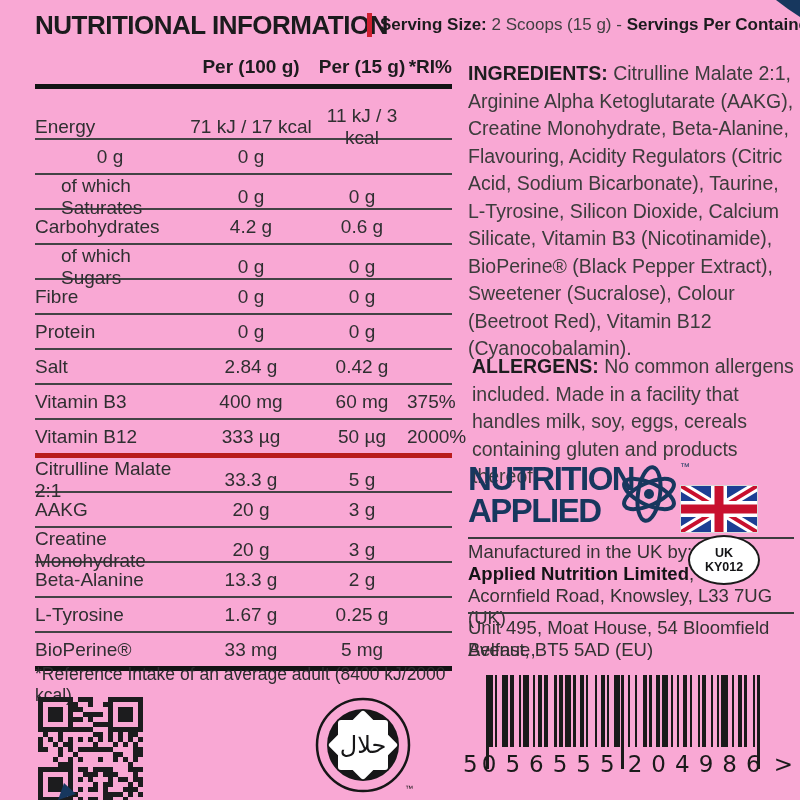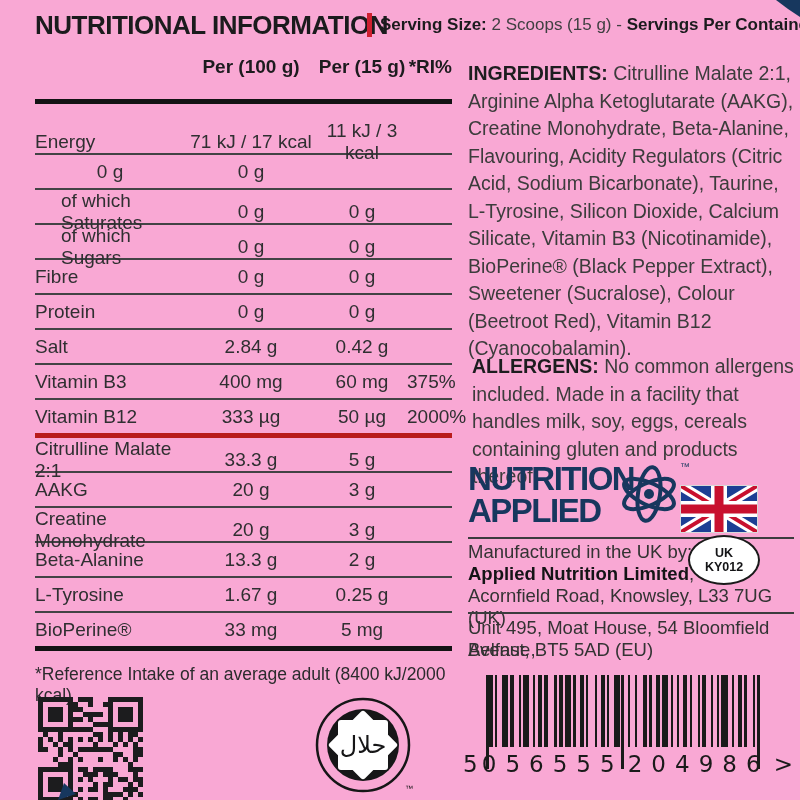--- a/index.html
+++ b/index.html
@@ -7,21 +7,21 @@
          font-family:"Liberation Sans",sans-serif;color:#2e2e30;}
   
   .title{position:absolute;left:35px;top:10px;font-size:26px;font-weight:800;
          letter-spacing:-0.5px;color:#1b1b1d;}
   .serving{position:absolute;left:380px;top:15px;font-size:17px;color:#3f3f41;white-space:nowrap;}
   .serving b{color:#1b1b1d;}
   .red-bar{position:absolute;left:367px;top:13px;width:5px;height:24px;background:#cf2030;}
   
   .nutri{position:absolute;left:35px;top:56px;width:417px;}
   .nt-grid{display:grid;grid-template-columns:150px 132px 90px 45px;align-items:center;}
-  .nt-head{font-weight:700;font-size:19px;color:#1c1b1e;padding-bottom:21px;}
+  .nt-head{font-weight:700;font-size:19px;color:#1c1b1e;padding-bottom:6px;}
   .nt-body{border-top:5px solid #131314;border-bottom:5px solid #131314;}
   .nt-row{height:33px;font-size:19px;color:#2f2f31;border-top:2px solid #434345;}
   .nt-row:first-child{border-top:none;margin-top:16px;}
   .nt-row.thick{border-top:5px solid #b91c1c;}
   .nt-row.indent .c-label{padding-left:26px;}
   .c-p100,.c-p15{text-align:center;}
   .c-ri{text-align:right;}
   .footnote{position:absolute;left:35px;top:664px;width:420px;font-size:17.5px;color:#2b2b2d;}
   
   .rcol-text{position:absolute;left:468px;width:327px;font-size:19.5px;line-height:27.5px;color:#3c3c3c;}
@@ -94,20 +94,26 @@
           <span class="c-p100">0 g</span>
           <span class="c-p15">0 g</span>
           <span class="c-ri"></span>
         </div>
         <div class="nt-grid nt-row indent">
           <span class="c-label">of which Saturates</span>
           <span class="c-p100">0 g</span>
           <span class="c-p15">0 g</span>
           <span class="c-ri"></span>
         </div>
+        <div class="nt-grid nt-row">
+          <span class="c-label">Carbohydrates</span>
+          <span class="c-p100">4.2 g</span>
+          <span class="c-p15">0.6 g</span>
+          <span class="c-ri"></span>
+        </div>
         <div class="nt-grid nt-row indent">
           <span class="c-label">of which Sugars</span>
           <span class="c-p100">0 g</span>
           <span class="c-p15">0 g</span>
           <span class="c-ri"></span>
         </div>
         <div class="nt-grid nt-row">
           <span class="c-label">Fibre</span>
           <span class="c-p100">0 g</span>
           <span class="c-p15">0 g</span>

